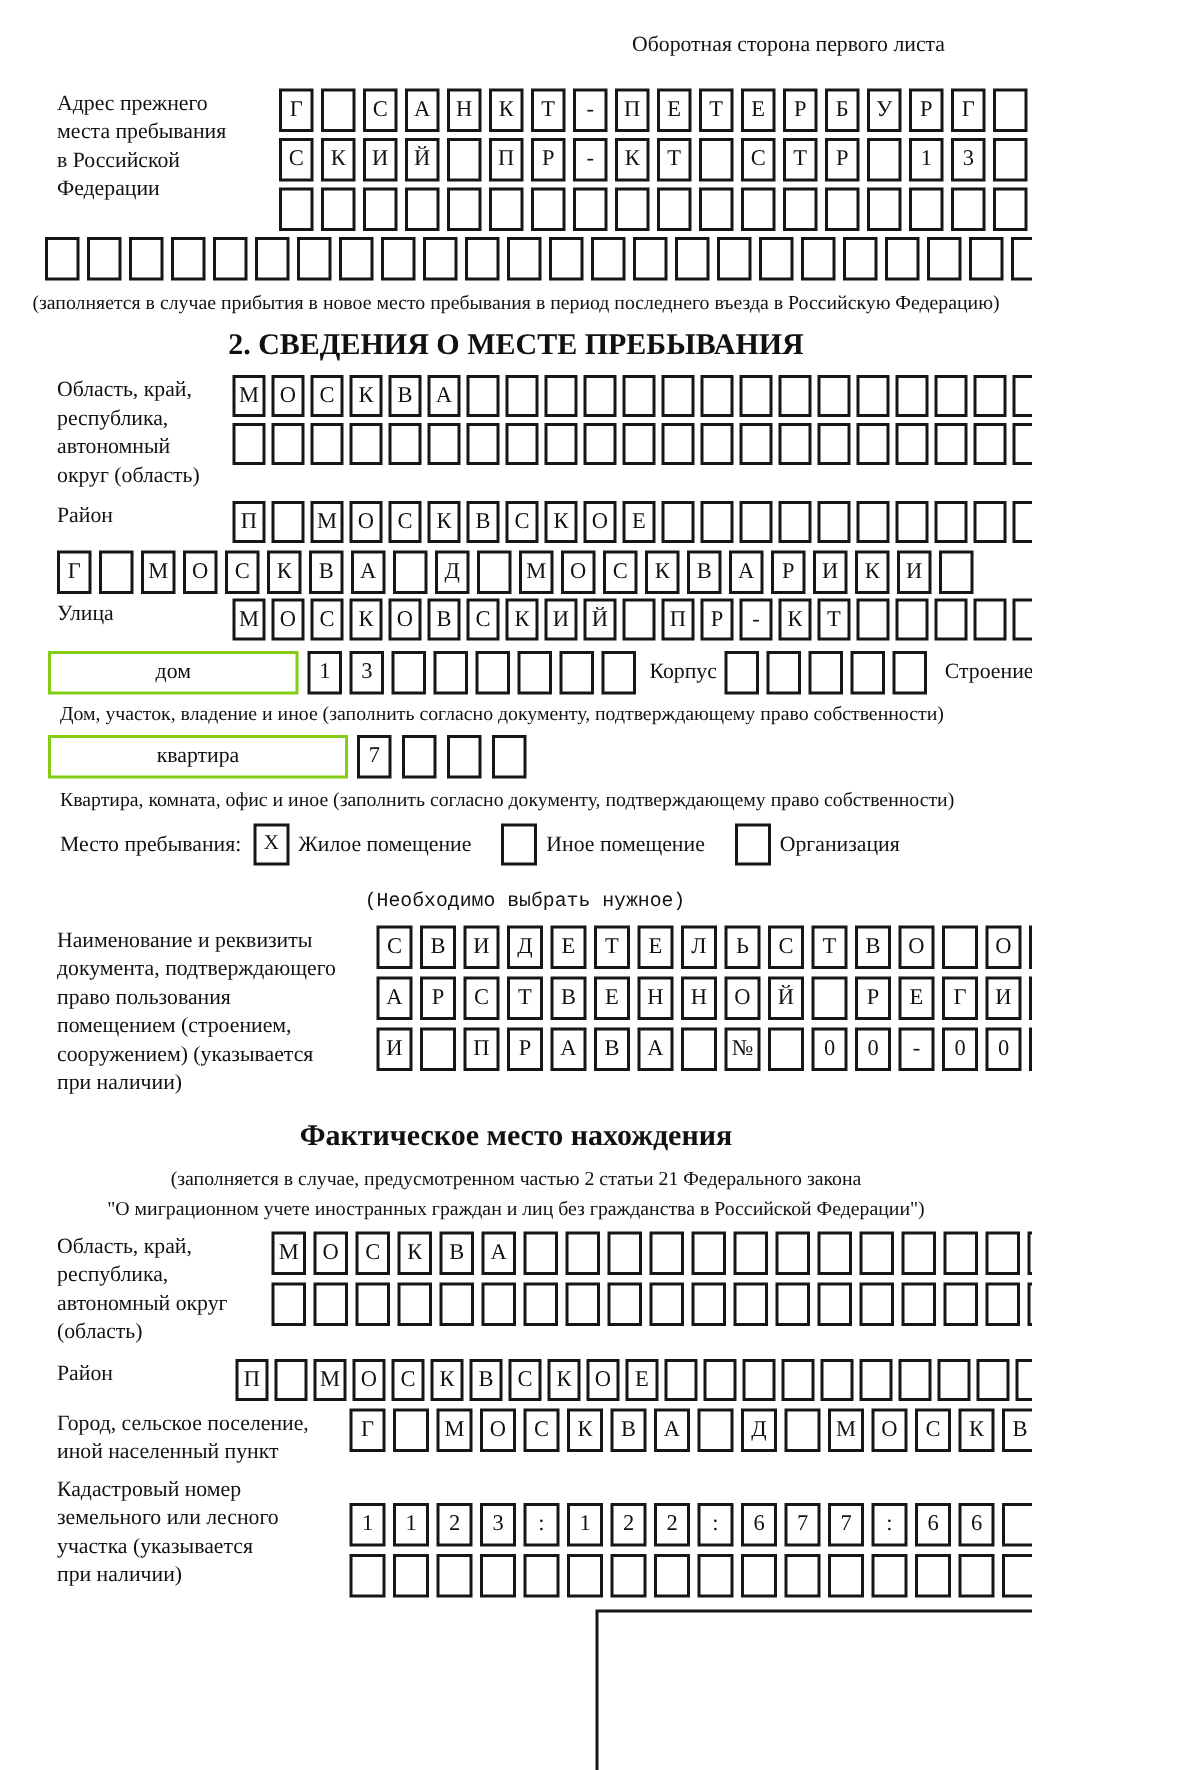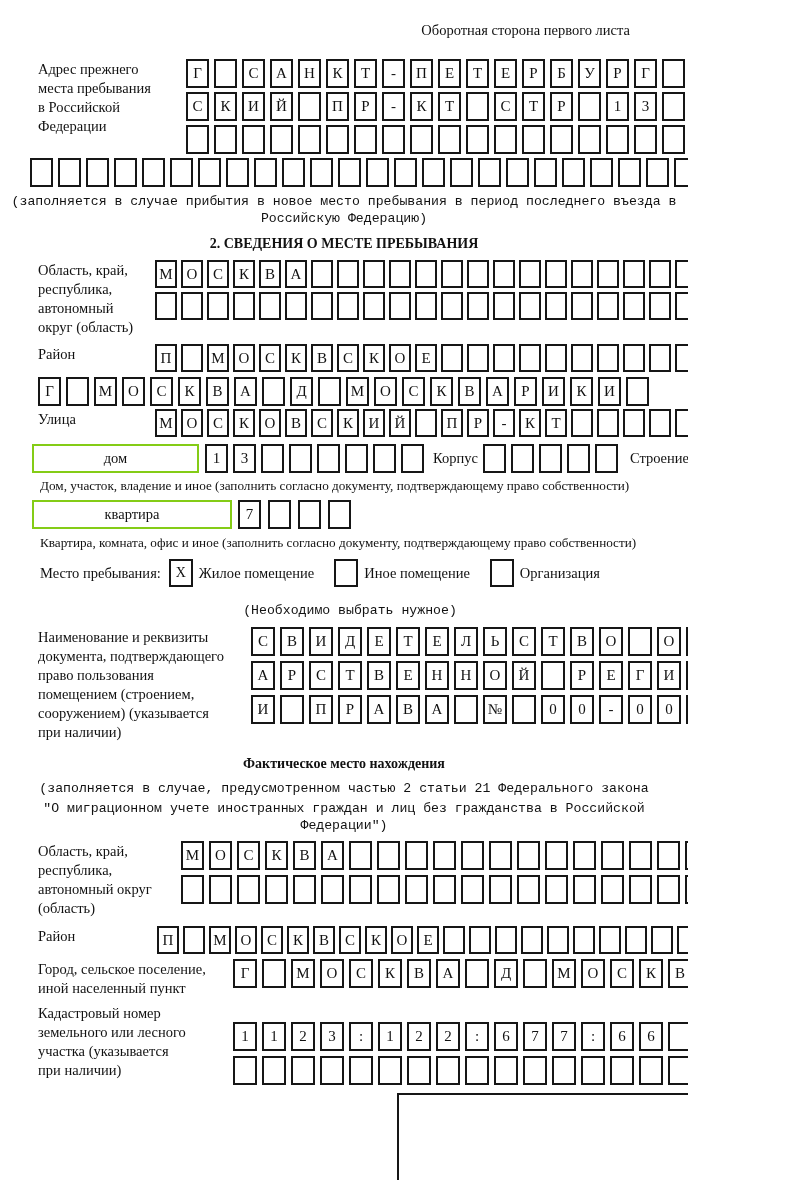--- a/index.html
+++ b/index.html
@@ -16,22 +16,22 @@
   .cell{
     flex:none;width:19px;height:25px;border:2px solid #161616;background:#fff;
     display:flex;align-items:center;justify-content:center;
     font-size:15px;line-height:1;
   }
   .g4{gap:4px;}
   .g4 .cell{width:18px;height:24px;}
   .cells22 .cell{width:20px;}
   .cells21 .cell{width:20px;}
   .note{font-size:13.2px;line-height:17px;}
-  .note-center{text-align:center;font-family:Liberation Mono, monospace;}
-  .sec-title{text-align:center;font-weight:bold;font-size:14px;}
+  .note-center{text-align:center;}
+  .sec-title{text-align:center;font-weight:bold;font-size:20px;}
   .namebox{
     flex:none;border:2px solid #84cc16;height:25px;display:flex;align-items:center;justify-content:center;
     font-size:14.5px;background:#fff;
   }
   .inline-lbl{font-size:14.5px;line-height:27px;white-space:nowrap;}
   .checkbox{
     flex:none;width:20px;height:24px;border:2px solid #161616;margin:0 6px;
     display:flex;align-items:center;justify-content:center;font-size:14px;background:#fff;
   }
   .opt-label{font-size:14.5px;line-height:27px;white-space:nowrap;margin-right:14px;}

